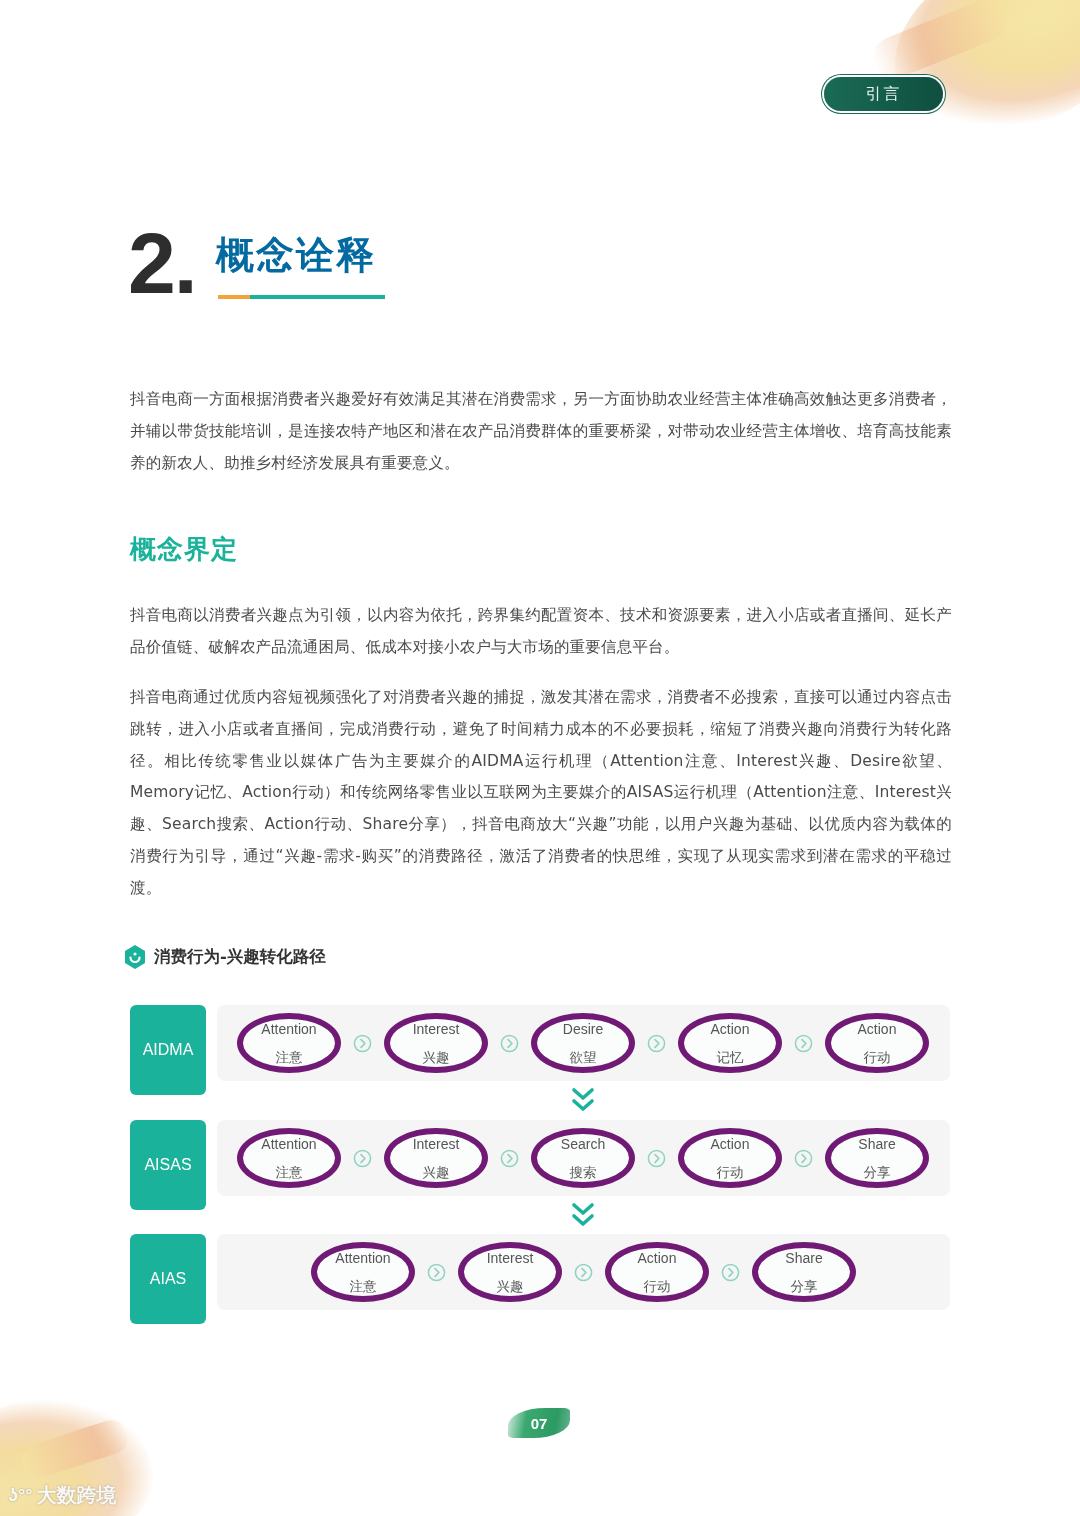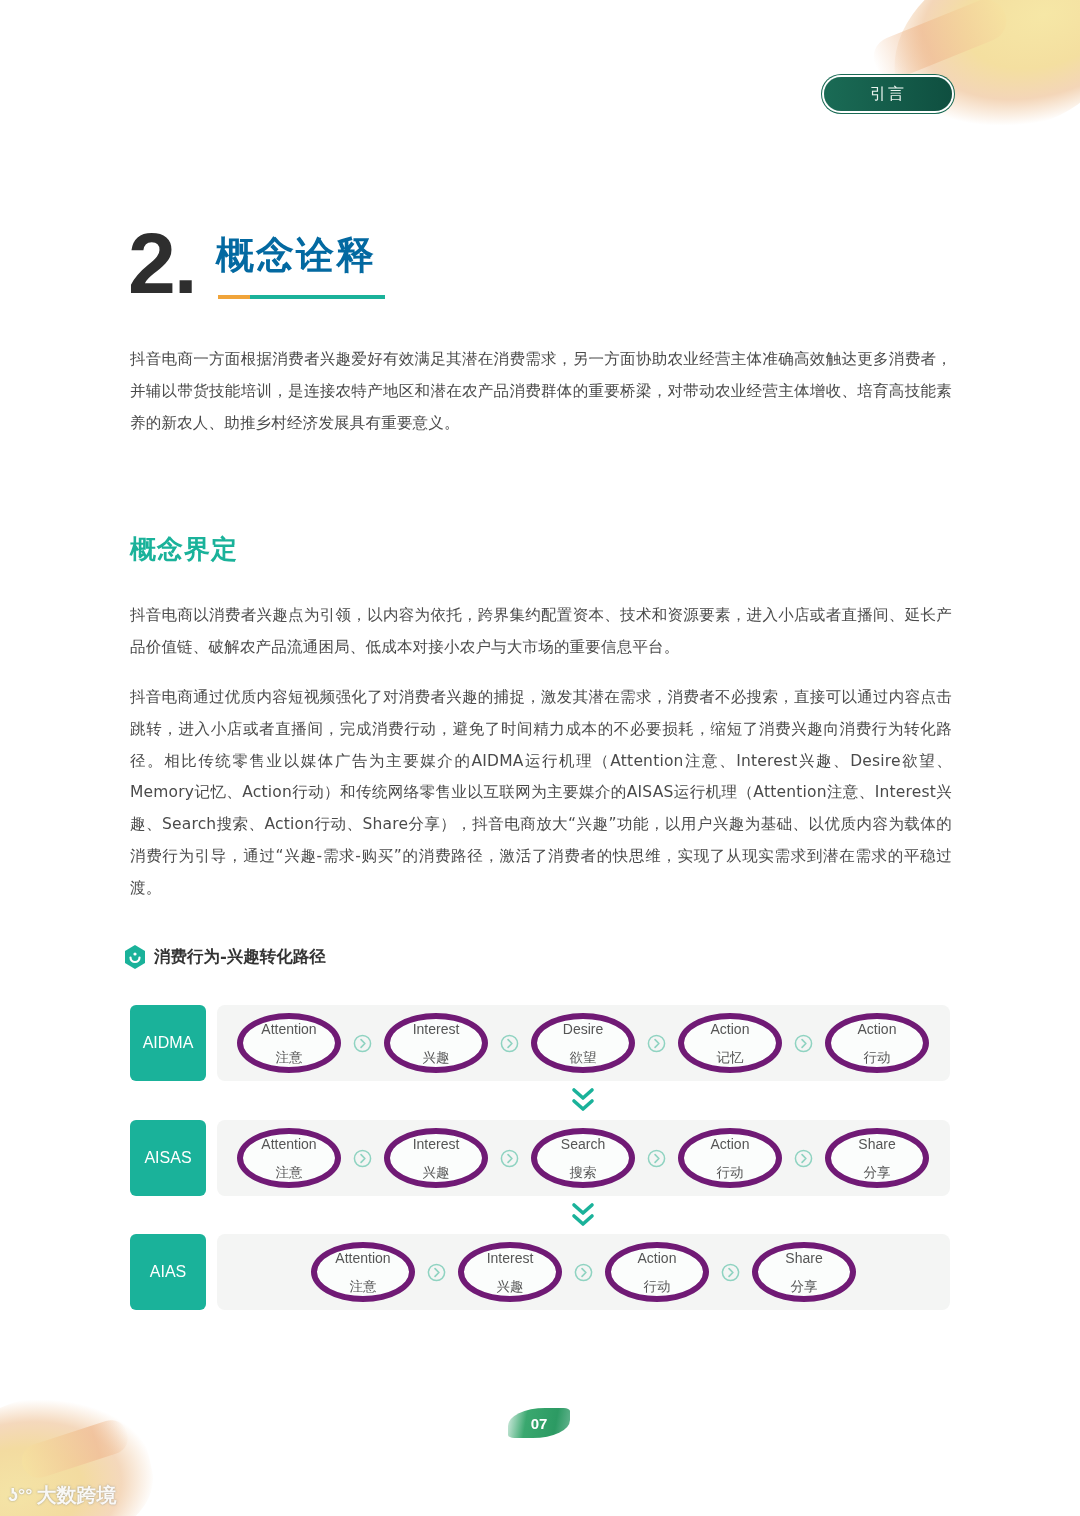--- a/index.html
+++ b/index.html
@@ -22,59 +22,59 @@
     background: radial-gradient(ellipse at 30% 60%, #f4e4a6 0%, #f3dba0 35%, rgba(240,200,160,0.7) 55%, rgba(255,255,255,0) 72%);
     transform: rotate(-12deg); border-radius: 50% 60% 40% 50%;
   }
   .deco-bottom-2 {
     position: absolute; left: 20px; bottom: 50px; width: 110px; height: 34px;
     background: linear-gradient(90deg, rgba(246,226,160,0.7) 0%, rgba(240,190,150,0.8) 70%, rgba(240,190,150,0) 100%);
     transform: rotate(-18deg); border-radius: 30px;
   }
 
   .section-pill {
-    position: absolute; left: 824px; top: 77px; width: 128px; height: 34px;
+    position: absolute; left: 824px; top: 77px; width: 119px; height: 34px;
     border-radius: 17px; background: linear-gradient(90deg, #1a6b55, #0f4f40);
     box-shadow: 0 0 0 2px #ffffff, 0 0 0 3px #1a6b55;
     color: #e8f3ee; font-size: 16px; display: flex; align-items: center; justify-content: center; letter-spacing: 2px;
   }
 
   .chapter-num {
     position: absolute; left: 128px; top: 220px; font-size: 86px; font-weight: bold; color: #2e2e2e;
     font-family: "Liberation Sans", sans-serif; line-height: 1; letter-spacing: -2px;
   }
   .chapter-title {
     position: absolute; left: 216px; top: 230px; font-size: 38px; font-weight: bold; color: #0369a1; letter-spacing: 2px;
   }
   .title-underline { position: absolute; left: 218px; top: 295px; height: 4px; width: 167px; display: flex; }
   .title-underline .u-orange { width: 32px; background: #f0a43a; }
   .title-underline .u-teal { flex: 1; background: #1ab29a; }
 
   .para {
     position: absolute; left: 130px; width: 822px; font-size: 15.5px; line-height: 31.8px; color: #4a4a4a;
     text-align: justify; letter-spacing: 0.2px;
   }
-  .p1 { top: 344px; }
+  .p1 { top: 384px; }
   .p2 { top: 600px; }
   .p3 { top: 682px; }
 
   .sub-heading {
     position: absolute; left: 130px; top: 532px; font-size: 26px; font-weight: bold; color: #1ab29a; letter-spacing: 1px;
   }
 
   .figure-title { position: absolute; left: 124px; top: 945px; display: flex; align-items: center; gap: 8px; }
   .figure-title .hex-icon { width: 22px; height: 24px; }
   .figure-title span.t { font-size: 16.5px; font-weight: bold; color: #333; }
 
   .model-row { position: absolute; left: 130px; width: 820px; height: 76px; }
   .row-aidma { top: 1005px; }
   .row-aisas { top: 1120px; }
   .row-aias { top: 1234px; }
   .model-label {
-    position: absolute; left: 0; top: 0; width: 76px; height: 76px; border-radius: 6px;
+    position: absolute; left: 0; top: 0; width: 76px; height: 90px; border-radius: 6px;
     background: #1ab29a; color: #fff; font-size: 16px; display: flex; align-items: center; justify-content: center;
     font-family: "Liberation Sans", sans-serif;
   }
   .model-track {
     position: absolute; left: 87px; top: 0; right: 0; height: 76px; border-radius: 8px; background: #f4f5f4;
     display: flex; align-items: center; padding-left: 20px; gap: 0;
   }
   .row-aias .model-track { justify-content: flex-start; padding-left: 94px; }
   .stage {
     width: 104px; height: 60px; border-radius: 50%; border: 6px solid #701a75; background: #fbfdfc;

